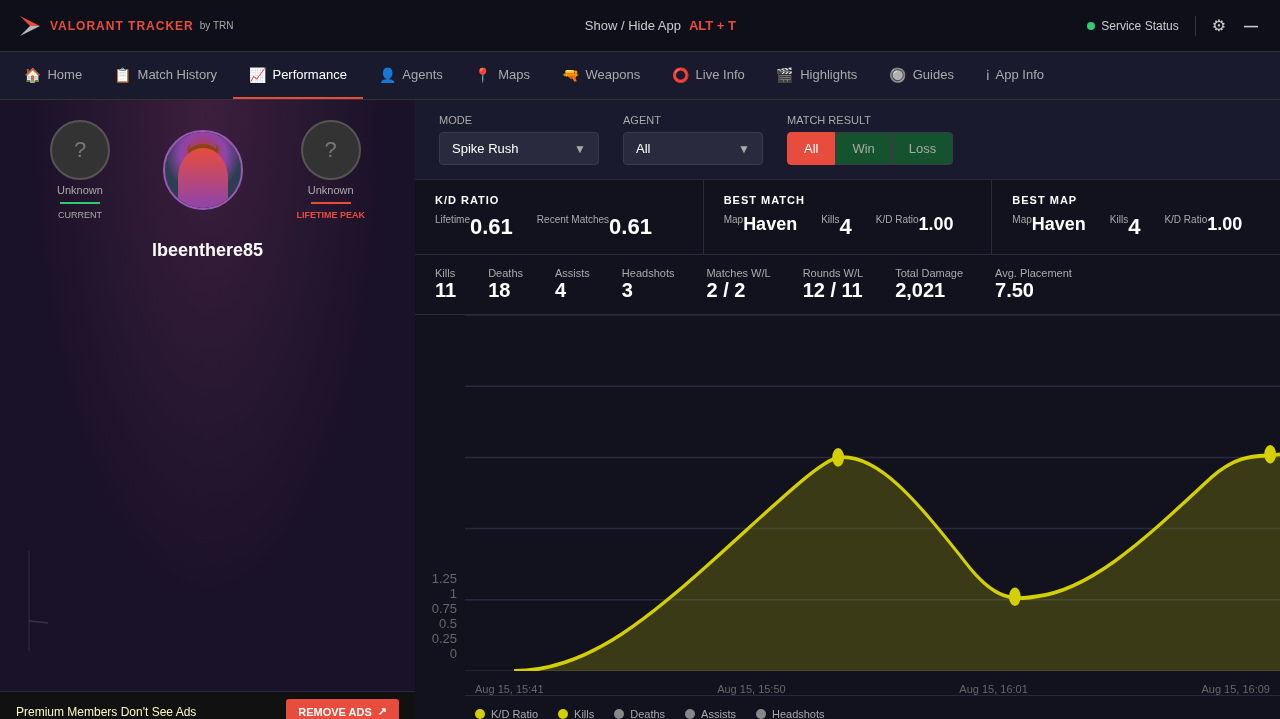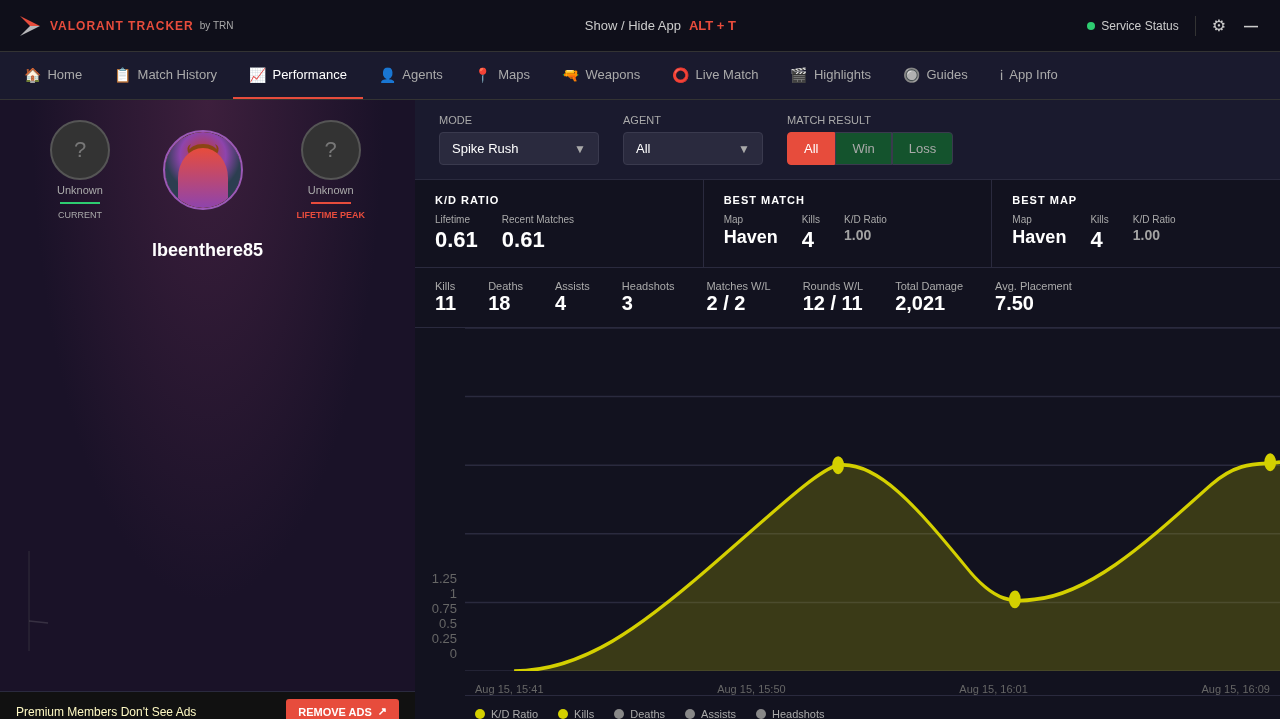--- a/index.html
+++ b/index.html
@@ -222,23 +222,23 @@
     .stats-card {
       flex: 1;
       padding: 14px 20px;
       border-right: 1px solid #2a2a3e;
     }
     .stats-card:last-child { border-right: none; }
     .card-title { font-size: 11px; font-weight: bold; color: #fff; letter-spacing: 1px; margin-bottom: 8px; }
     .card-subtitle { font-size: 10px; color: #aaa; margin-bottom: 2px; }
     .card-value { font-size: 22px; font-weight: bold; color: #fff; }
     .card-row { display: flex; gap: 24px; }
-    .card-col { display: flex; flex-direction: column; }
+    .card-col { display: flex; flex-direction: row; }
     .card-map { font-size: 18px; font-weight: bold; color: #fff; }
-    .card-ratio { font-size: 14px; font-weight: bold; color: #a3a3a3; }
+    .card-ratio { font-size: 18px; font-weight: bold; color: #ffffff; }
     
     
     .summary-stats {
       display: flex;
       padding: 12px 20px;
       gap: 32px;
       border-bottom: 1px solid #2a2a3e;
     }
     .stat-item { display: flex; flex-direction: column; }
     .stat-label { font-size: 11px; color: #aaa; }
@@ -381,21 +381,21 @@
   <div class="nav-item">
     <span class="nav-icon">📍</span>
     <span>Maps</span>
   </div>
   <div class="nav-item">
     <span class="nav-icon">🔫</span>
     <span>Weapons</span>
   </div>
   <div class="nav-item">
     <span class="nav-icon">⭕</span>
-    <span>Live Match</span>
+    <span>Live Info</span>
   </div>
   <div class="nav-item">
     <span class="nav-icon">🎬</span>
     <span>Highlights</span>
   </div>
   <div class="nav-item">
     <span class="nav-icon">🔘</span>
     <span>Guides</span>
   </div>
   <div class="nav-item">

